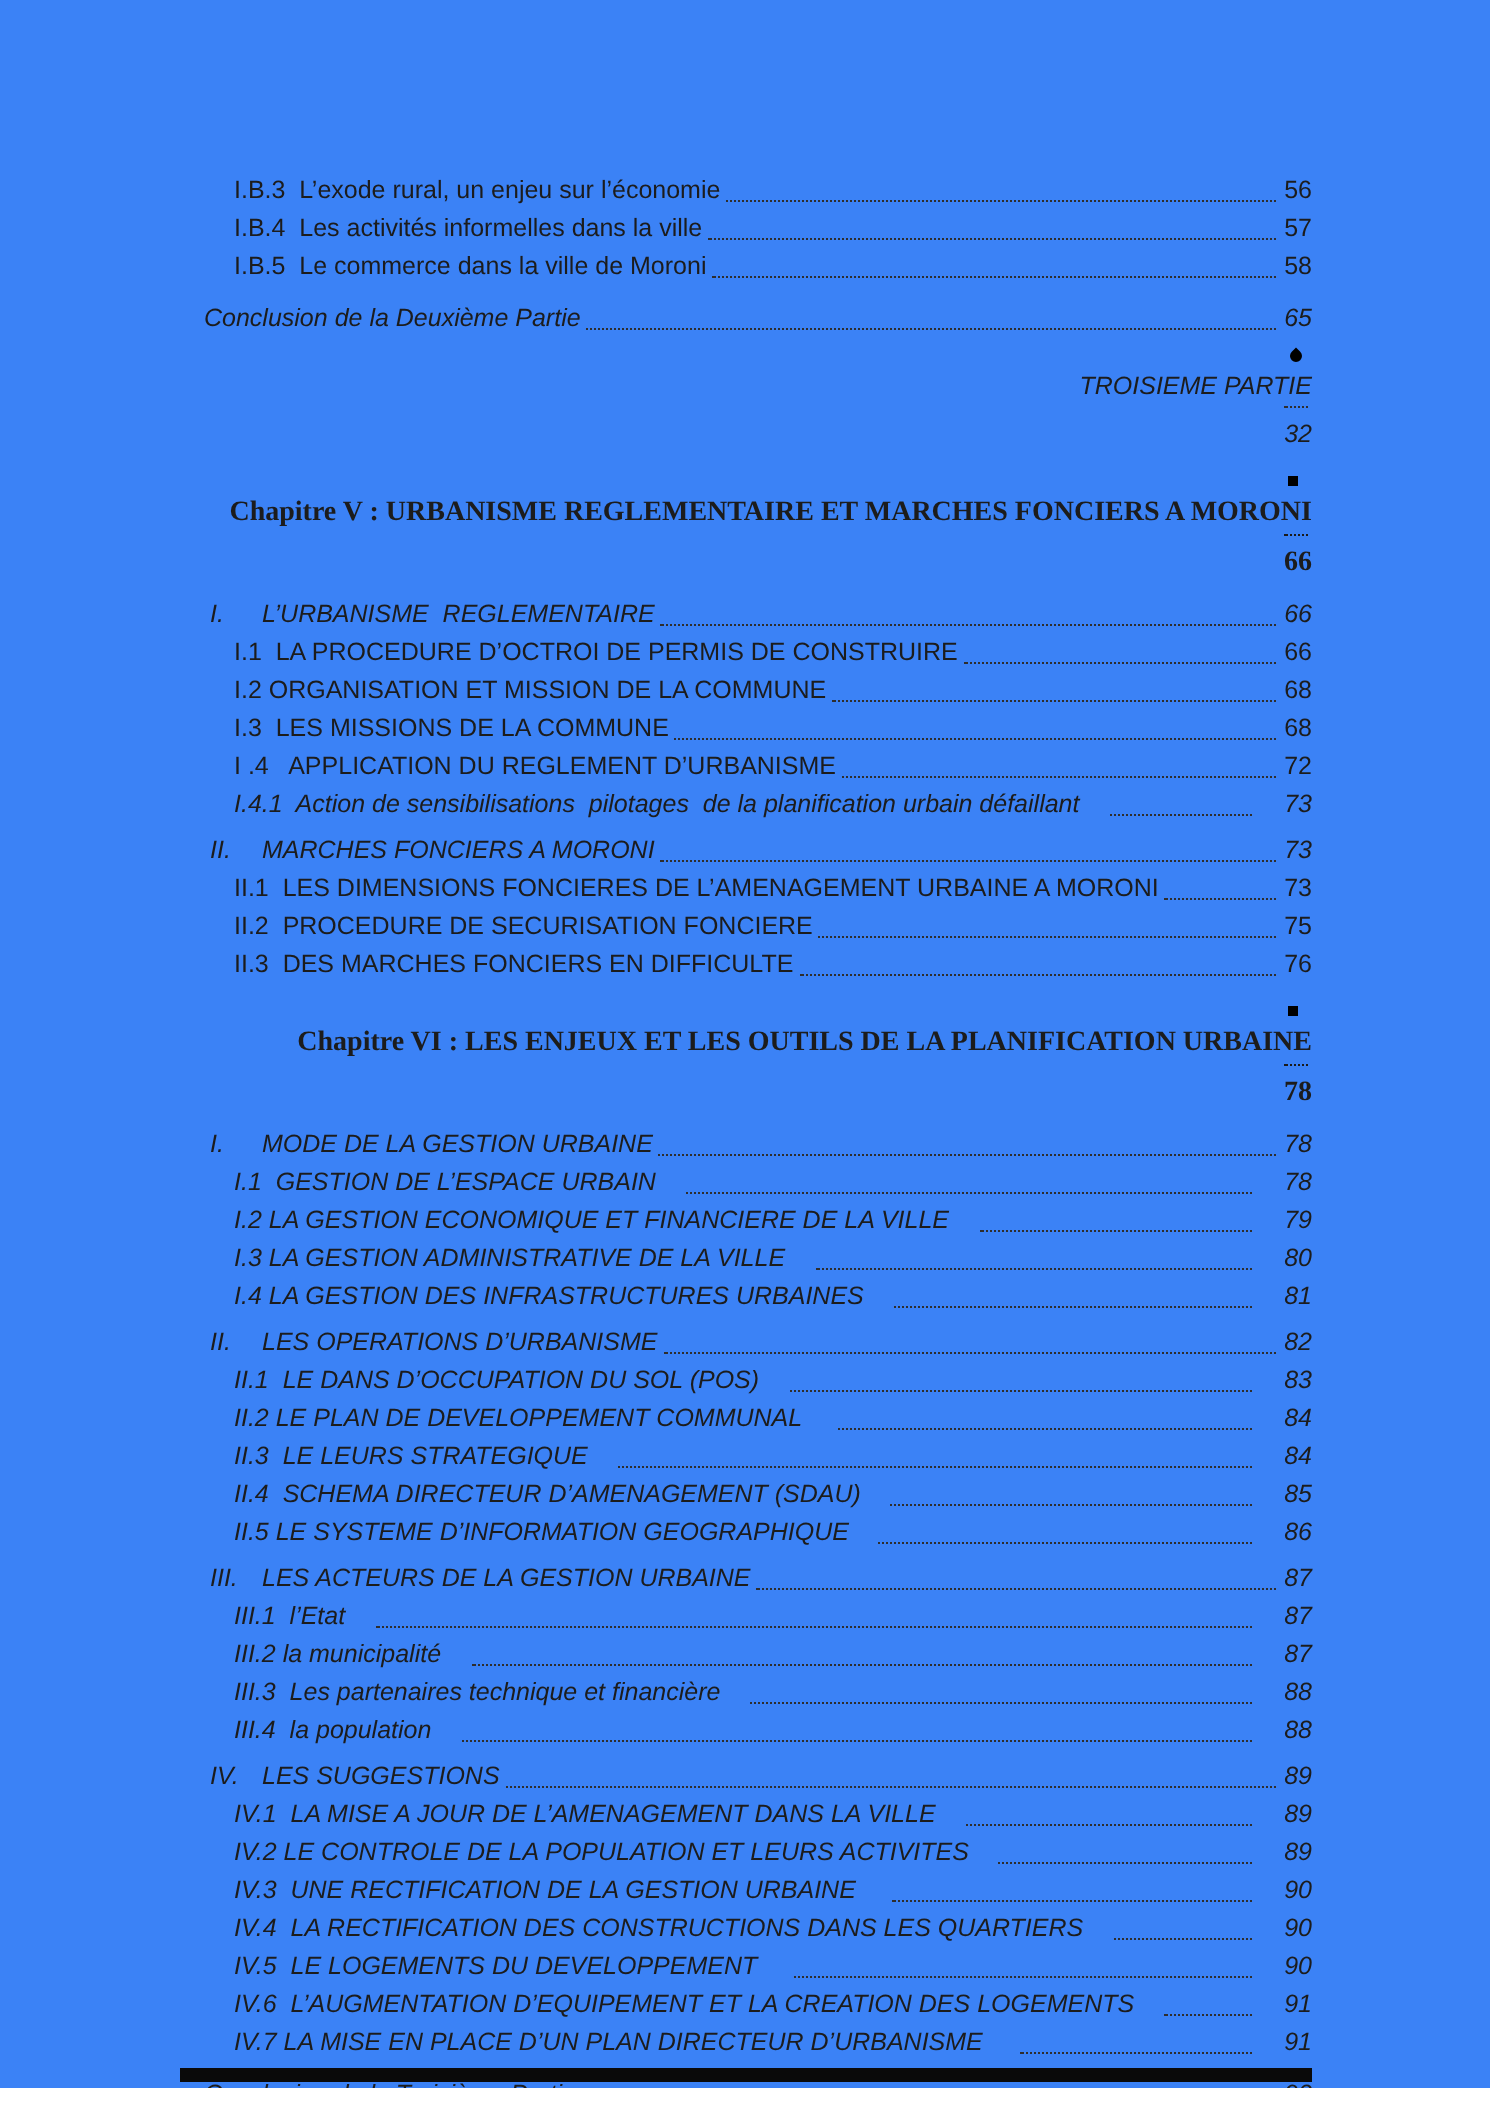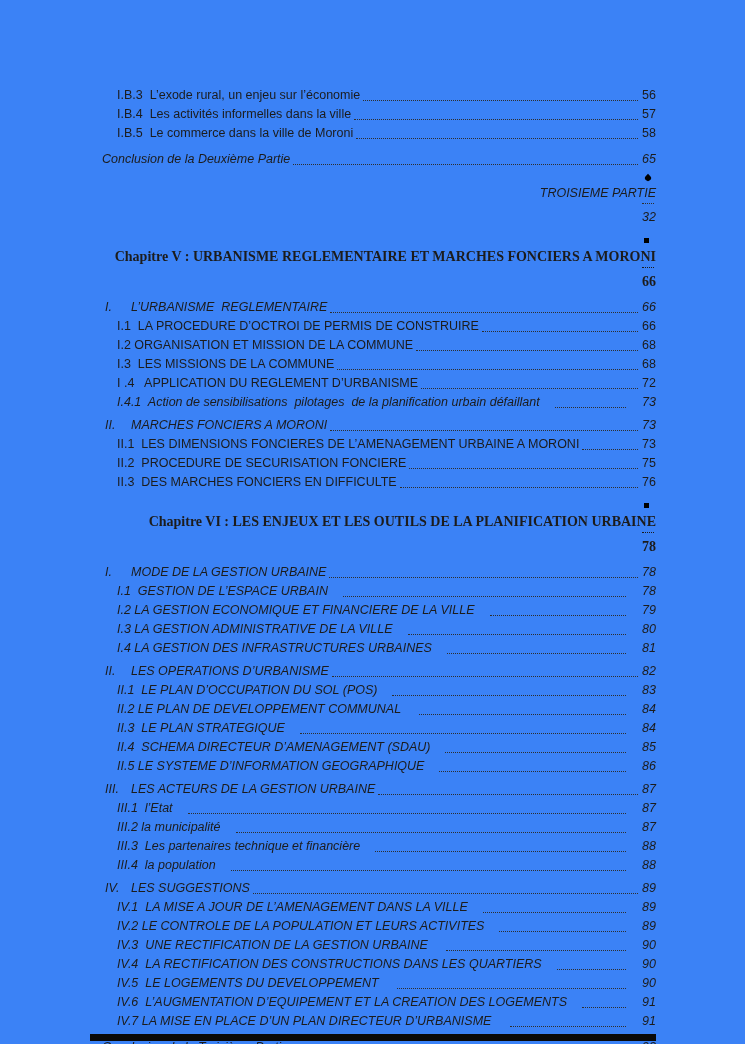--- a/index.html
+++ b/index.html
@@ -192,33 +192,33 @@
   </div>
       <div class="row section">
 
     <span class="num">II.</span>
     <span class="label">LES OPERATIONS D’URBANISME</span>
     <span class="leader"></span>
     <span class="pg">82</span>
   </div>
       <div class="row item-italic">
 
-    <span class="label">II.1  LE PLAN D’OCCUPATION DU SOL (POS)</span>
+    <span class="label">II.1  LE DANS D’OCCUPATION DU SOL (POS)</span>
     <span class="leader"></span>
     <span class="pg">83</span>
   </div>
       <div class="row item-italic">
 
     <span class="label">II.2 LE PLAN DE DEVELOPPEMENT COMMUNAL </span>
     <span class="leader"></span>
     <span class="pg">84</span>
   </div>
       <div class="row item-italic">
 
-    <span class="label">II.3  LE PLAN STRATEGIQUE</span>
+    <span class="label">II.3  LE LEURS STRATEGIQUE</span>
     <span class="leader"></span>
     <span class="pg">84</span>
   </div>
       <div class="row item-italic">
 
     <span class="label">II.4  SCHEMA DIRECTEUR D’AMENAGEMENT (SDAU)</span>
     <span class="leader"></span>
     <span class="pg">85</span>
   </div>
       <div class="row item-italic">

